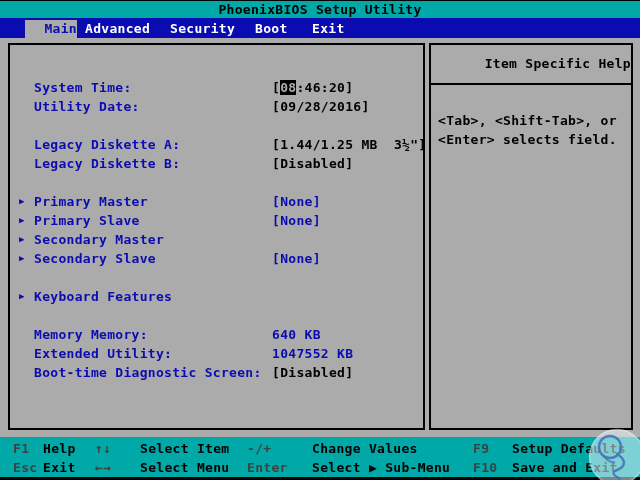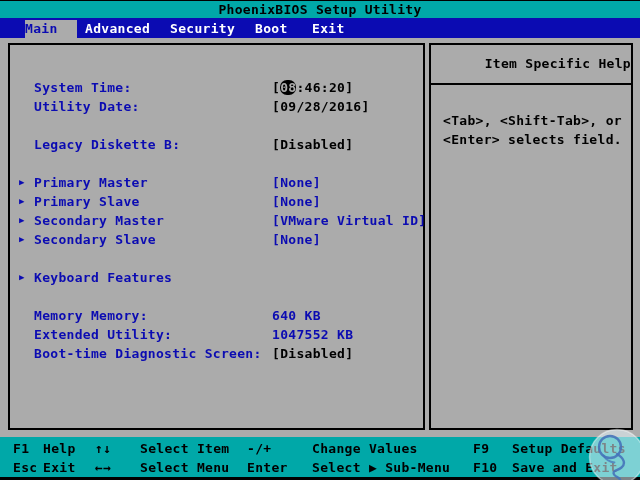--- a/index.html
+++ b/index.html
@@ -12,39 +12,39 @@
     position:relative;width:640px;height:480px;background:var(--gray);
     font-family:"DejaVu Sans Mono","Liberation Mono",monospace;
     font-weight:bold;font-size:13px;letter-spacing:0.3px;overflow:hidden;
     cursor:default;
   }
   .topline{position:absolute;top:0;left:0;right:0;height:1px;background:#000;z-index:3;}
   .titlebar{position:absolute;top:0;left:0;right:0;height:18px;background:var(--teal);
     color:#000;text-align:center;line-height:19px;}
   .menubar{position:absolute;top:18px;left:0;right:0;height:20px;background:var(--blue);}
   .tab{position:absolute;top:2px;height:18px;line-height:18px;color:#fff;white-space:pre;}
-  .tab.selected{background:var(--gray);color:var(--blue);text-align:left;}
+  .tab.selected{background:var(--gray);color:var(--blue);text-align:right;}
   .panel-left{position:absolute;left:8px;top:43px;width:417px;height:387px;
     border:2px solid #000;box-sizing:border-box;padding-top:33px;text-align:right;}
   .panel-right{position:absolute;left:429px;top:43px;width:204px;height:387px;
     border:2px solid #000;box-sizing:border-box;}
   .help-header{height:38px;line-height:38px;border-bottom:2px solid #000;
     text-align:right;color:#000;}
-  .help-body{padding:26px 4px 0 7px;color:#000;text-align:center;}
+  .help-body{padding:26px 4px 0 7px;color:#000;}
   .help-line{height:19px;line-height:19px;white-space:pre;}
   .row{position:relative;height:19px;}
   .row .arrow{position:absolute;left:9px;top:4px;font-size:9px;color:var(--blue);}
   .row .label{position:absolute;left:24px;line-height:19px;color:var(--blue);white-space:pre;}
   .row .value{position:absolute;left:262px;line-height:19px;color:#000;white-space:pre;}
   .row .value.blue{color:var(--blue);}
-  .hl{background:#000;color:var(--gray);border-radius:7px;}
+  .hl{background:#000;color:var(--gray);}
   .keybar{position:absolute;left:0;top:437px;width:640px;height:40px;background:var(--teal);
     padding-top:2px;box-sizing:border-box;z-index:1;}
   .keyrow{display:flex;height:19px;line-height:19px;padding-left:13px;white-space:pre;}
-  .keyrow .k{color:#000000;flex:0 0 auto;}
+  .keyrow .k{color:#404040;flex:0 0 auto;}
   .keyrow .a{color:#000;flex:0 0 auto;}
   .bottomline{position:absolute;bottom:0;left:0;right:0;height:3px;background:#000;z-index:2;}
   .watermark{position:absolute;left:583px;top:421px;width:70px;height:70px;z-index:5;pointer-events:none;}
 </style>
 </head>
 <body>
 
 <div class="screen">
   <div class="topline"></div>
 
@@ -65,38 +65,41 @@
         <div class="row">
           <span class="label">System Time:</span>
           <span class="value"><span>[</span><span class="hl">08</span><span>:46:20]</span></span>
         </div>
         <div class="row">
           <span class="label">Utility Date:</span>
           <span class="value">[09/28/2016]</span>
         </div>
         <div class="row"></div>
         <div class="row">
+          <span class="label">Legacy Diskette A:</span>
+          <span class="value">[1.44/1.25 MB  3½"]</span>
+        </div>
+        <div class="row">
           <span class="label">Legacy Diskette B:</span>
           <span class="value">[Disabled]</span>
         </div>
         <div class="row"></div>
         <div class="row">
           <span class="arrow">▶</span>
           <span class="label">Primary Master</span>
           <span class="value blue">[None]</span>
         </div>
         <div class="row">
           <span class="arrow">▶</span>
           <span class="label">Primary Slave</span>
           <span class="value blue">[None]</span>
         </div>
         <div class="row">
           <span class="arrow">▶</span>
           <span class="label">Secondary Master</span>
-          <span class="value blue">[VMware Virtual ID]</span>
         </div>
         <div class="row">
           <span class="arrow">▶</span>
           <span class="label">Secondary Slave</span>
           <span class="value blue">[None]</span>
         </div>
         <div class="row"></div>
         <div class="row">
           <span class="arrow">▶</span>
           <span class="label">Keyboard Features</span>

